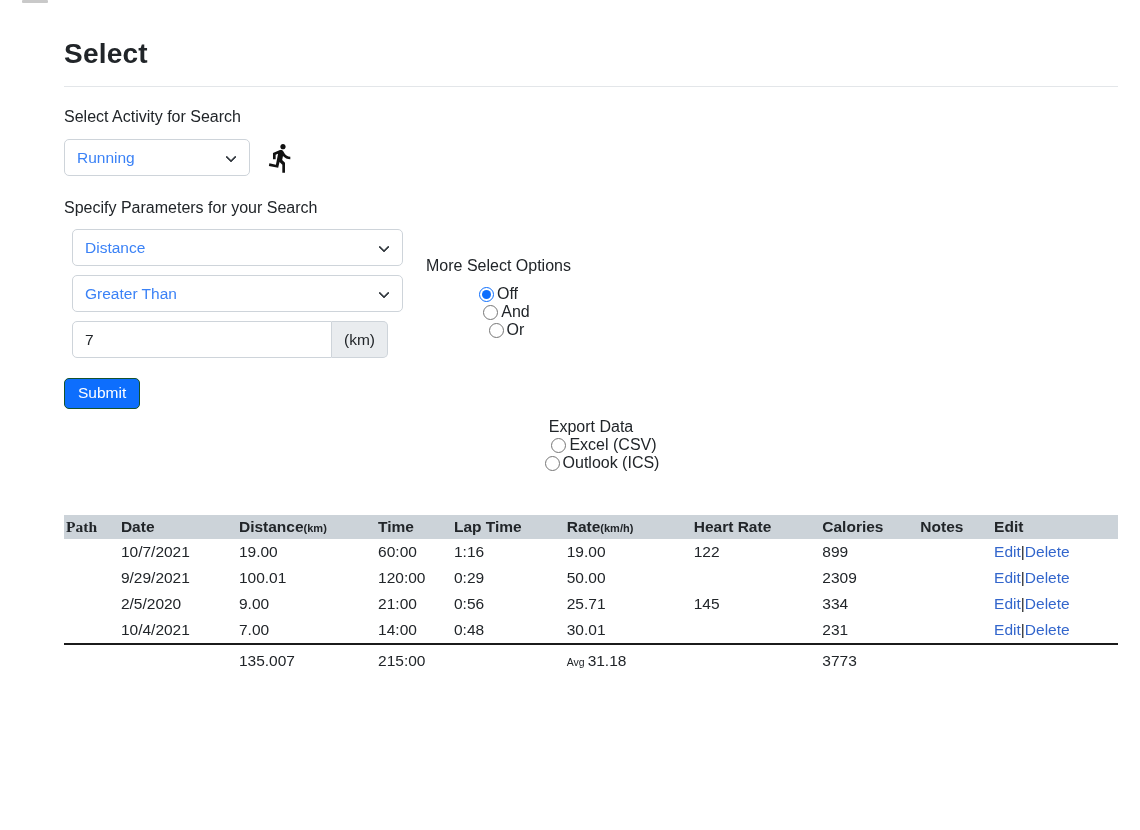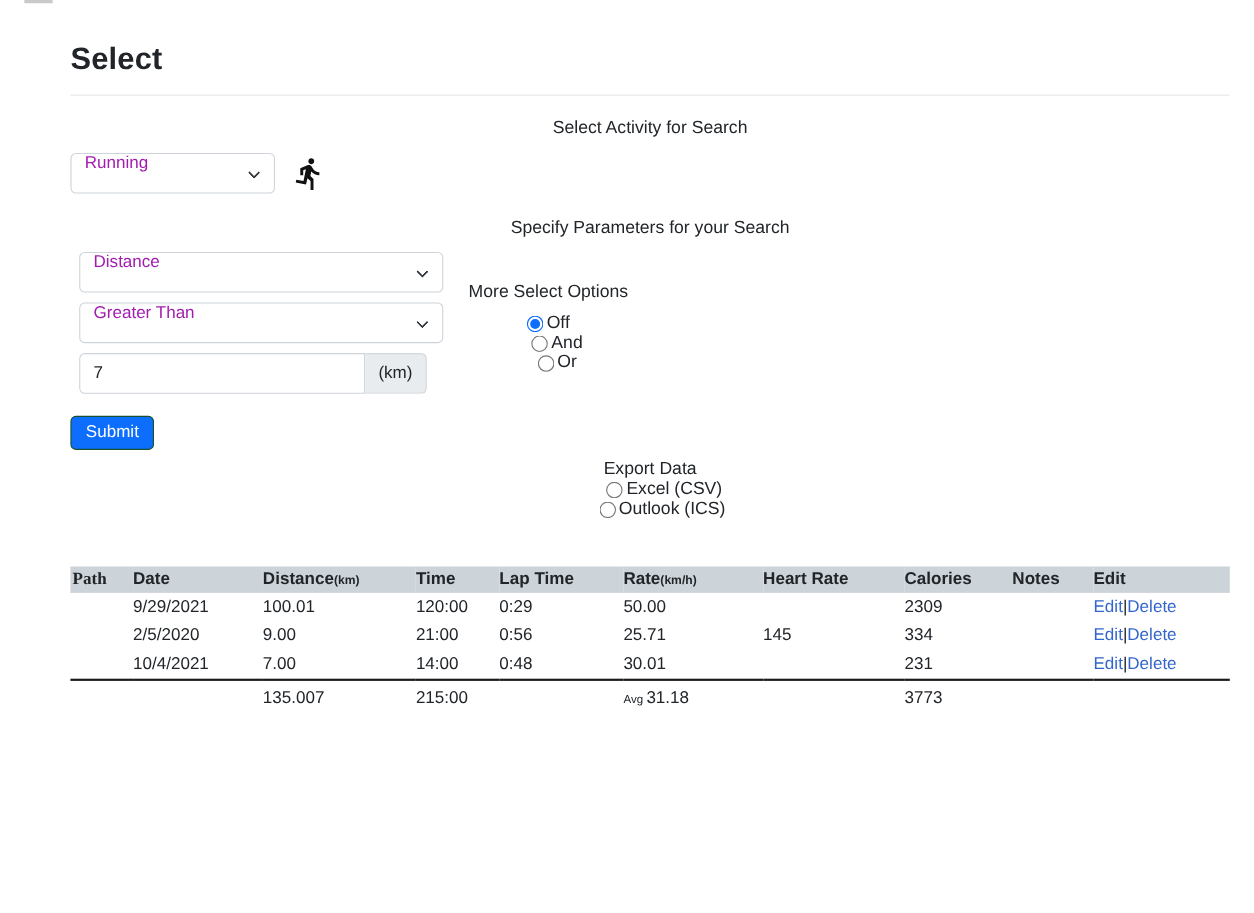--- a/index.html
+++ b/index.html
@@ -13,27 +13,27 @@
   .top-dash {
     position: absolute; left: 22px; top: 0; width: 26px; height: 3px;
     background: #c9c9c9; border-radius: 1px;
   }
   .container { margin-left: 64px; width: 1054px; }
   h1.page-title {
     padding-top: 38px; font-size: 28px; font-weight: 600; color: #212529;
     letter-spacing: .2px;
   }
   hr.rule { border: none; border-top: 1px solid #e3e6e9; margin: 16px 0 21px 0; }
-  .field-label { font-size: 16px; color: #212529; text-align: center; }
+  .field-label { font-size: 16px; color: #212529; }
 
   
   .sel {
     position: relative; border: 1px solid #ced4da; border-radius: 5px;
-    background: #fff; height: 37px; display: flex; align-items: flex-start;
-    padding: 0 30px 0 12px; font-size: 15.5px; color: #a21caf; cursor: pointer;
+    background: #fff; height: 37px; display: flex; align-items: center;
+    padding: 0 30px 0 12px; font-size: 15.5px; color: #3b82f6; cursor: pointer;
   }
   .sel .chev {
     position: absolute; right: 14px; top: 13px; width: 8px; height: 8px;
     border-right: 2px solid #343a40; border-bottom: 2px solid #343a40;
     transform: rotate(45deg); border-radius: 1px;
   }
   .activity-row { display: flex; align-items: center; margin-top: 13px; }
   .sel.activity { width: 186px; }
   .runner { margin-left: 15px; width: 32px; height: 34px; }
 
@@ -183,20 +183,32 @@
         <th><span>Rate</span><span class="unit-sub">(km/h)</span></th>
         <th>Heart Rate</th>
         <th>Calories</th>
         <th>Notes</th>
         <th>Edit</th>
       </tr>
     </thead>
     <tbody>
       <tr>
         <td></td>
+        <td>10/7/2021</td>
+        <td>19.00</td>
+        <td>60:00</td>
+        <td>1:16</td>
+        <td>19.00</td>
+        <td>122</td>
+        <td>899</td>
+        <td></td>
+        <td><a class="row-link">Edit</a><span class="pipe-sep">|</span><a class="row-link">Delete</a></td>
+      </tr>
+      <tr>
+        <td></td>
         <td>9/29/2021</td>
         <td>100.01</td>
         <td>120:00</td>
         <td>0:29</td>
         <td>50.00</td>
         <td></td>
         <td>2309</td>
         <td></td>
         <td><a class="row-link">Edit</a><span class="pipe-sep">|</span><a class="row-link">Delete</a></td>
       </tr>

